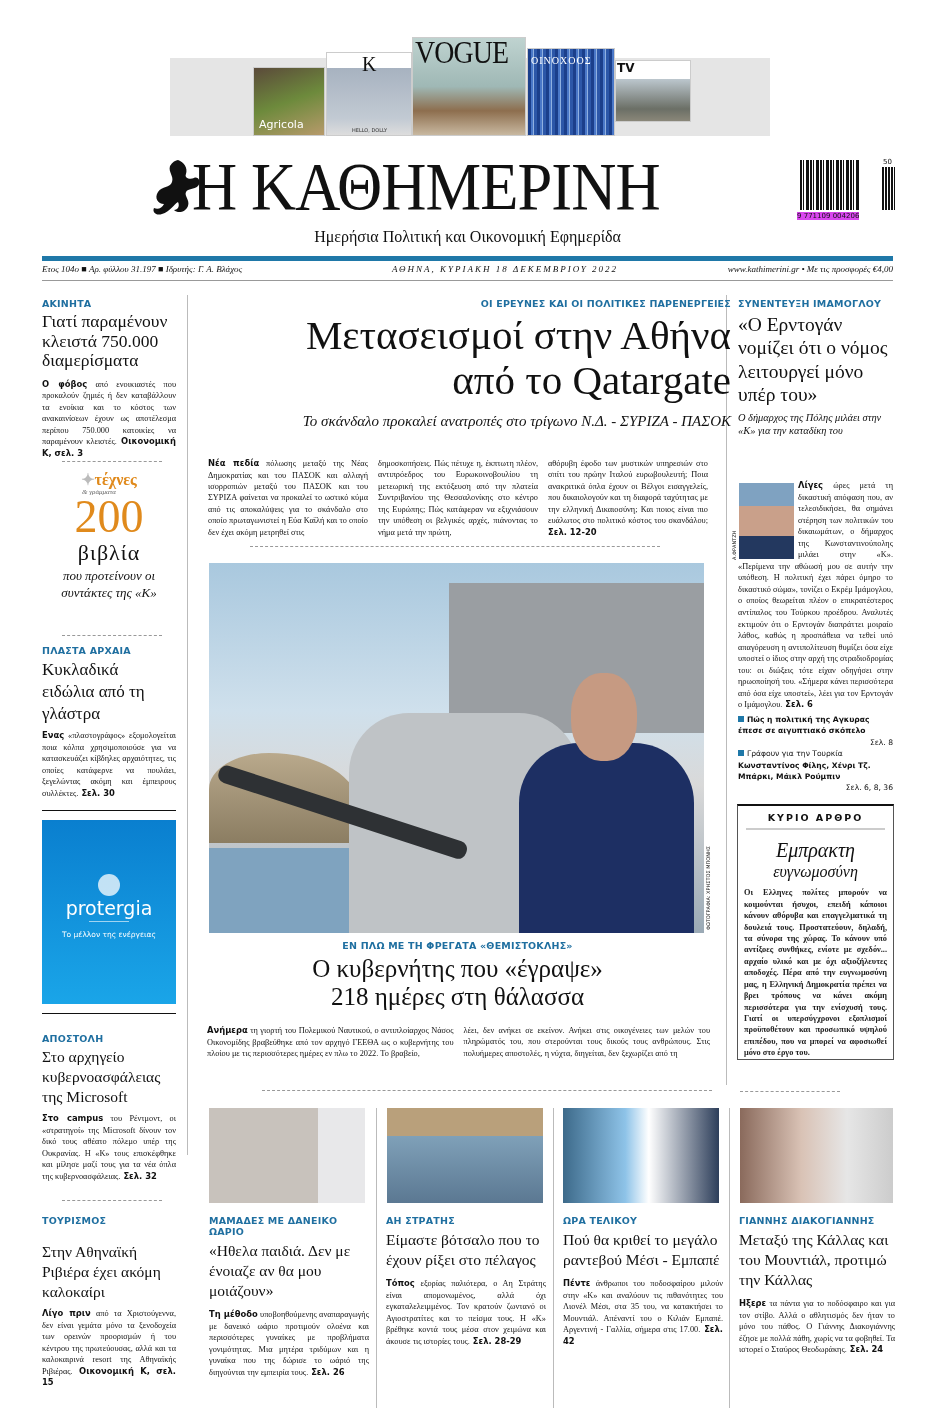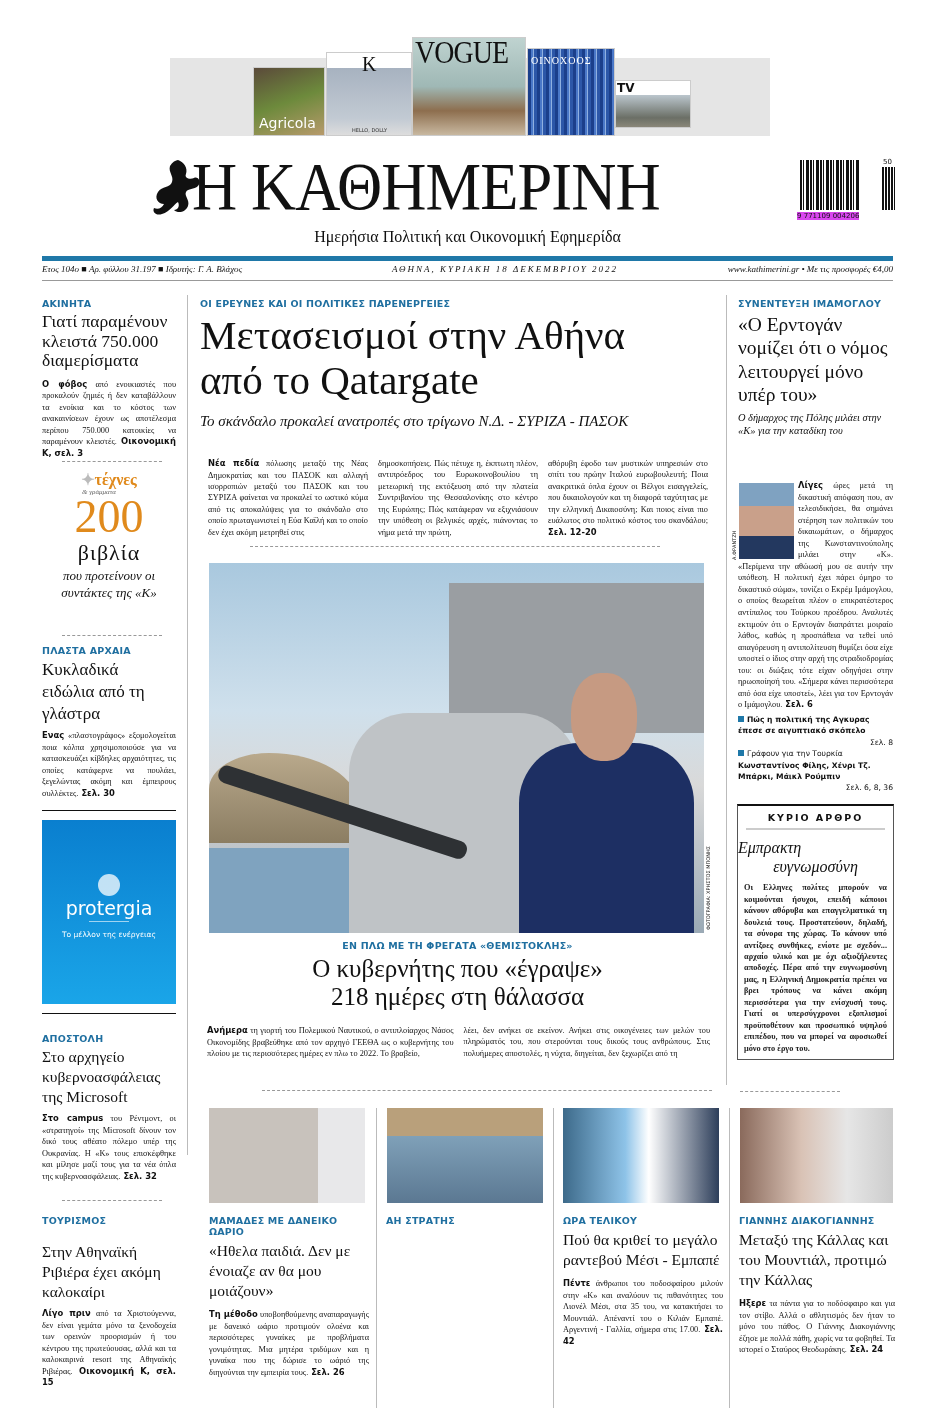--- a/index.html
+++ b/index.html
@@ -23,33 +23,33 @@
 
 #leadphoto{left:209px;top:563px;width:495px;height:370px;overflow:hidden;background:linear-gradient(180deg,#a9c8de 0%,#cfe0ec 40%,#d9d9d9 60%,#9aa9b5 100%)}
 .thumb{position:absolute;overflow:hidden}
 #footbox{border:1px solid #555}
 </style>
 </head>
 <body>
 
 <div id="banner" class="abs"></div>
 <div class="mag" style="left:253px;top:67px;width:72px;height:69px;background:linear-gradient(160deg,#5b4a3a,#6d8a3c 50%,#b79a6b)">
-  <span style="position:absolute;left:5px;bottom:4px;color:#fff;font-family:'DejaVu Sans',sans-serif;font-size:14px">Agricola</span>
+  <span style="position:absolute;left:5px;bottom:4px;color:#fff;font-family:'DejaVu Sans',sans-serif;font-size:11px">Agricola</span>
 </div>
 <div class="mag" style="left:326px;top:52px;width:86px;height:84px;background:linear-gradient(180deg,#fff 0 18%,#a7b2c0 18%,#c2cad3 80%,#ddd 100%)">
   <span style="position:absolute;left:35px;top:0;font-size:20px;font-family:'Liberation Serif',serif">K</span>
   <span style="position:absolute;left:25px;bottom:2px;font-size:5px;color:#333;font-family:'DejaVu Sans',sans-serif">HELLO, DOLLY</span>
 </div>
 <div class="mag" style="left:412px;top:37px;width:114px;height:99px;background:linear-gradient(180deg,#bfd3d0,#9fb8b5 50%,#8d6e4e 75%,#c8b8a0)">
   <span style="position:absolute;left:2px;top:-3px;font-size:31px;font-family:'Liberation Serif',serif;letter-spacing:-1px;transform:scaleX(.9);transform-origin:left">VOGUE</span>
 </div>
 <div class="mag" style="left:527px;top:48px;width:88px;height:88px;background:repeating-linear-gradient(90deg,#1b3f8b 0 3px,#4a78c8 3px 5px,#8fb0e0 5px 6px,#2c57a8 6px 9px)">
   <span style="position:absolute;left:3px;top:6px;font-size:10px;color:#fff;font-family:'Liberation Serif',serif;letter-spacing:1px">ΟΙΝΟΧΟΟΣ</span>
 </div>
-<div class="mag" style="left:615px;top:80px;width:76px;height:48px;background:linear-gradient(180deg,#fff 0 30%,#bcc7ce 30%,#6b6f66 80%,#8a8779)">
+<div class="mag" style="left:615px;top:60px;width:76px;height:62px;background:linear-gradient(180deg,#fff 0 30%,#bcc7ce 30%,#6b6f66 80%,#8a8779)">
   <span style="position:absolute;left:1px;top:0;font-size:12px;font-weight:bold;font-family:'DejaVu Sans',sans-serif">TV</span>
 </div>
 
 <svg class="abs" style="left:148px;top:158px" width="56" height="62" viewBox="0 0 56 62">
   <path d="M30 2c6 2 10 8 8 14-2 4 4 6 8 4 4-2 8 4 4 8-4 4-10 2-12 6-2 4 4 8 2 14-2 6-10 8-14 4 4 0 6-4 4-8-4 2-8 10-16 12-6 2-10-2-8-6 4 2 8 0 10-4-6 0-10-6-6-12 4-6 12-4 14-10 2-6-4-10-2-16 2-4 6-6 8-6z" fill="#111"></path>
 </svg>
 <div id="logo-title" class="abs">Η ΚΑΘΗΜΕΡΙΝΗ</div>
 
 <div class="abs" style="left:800px;top:160px;width:60px;height:50px;background:repeating-linear-gradient(90deg,#111 0 2px,#fff 2px 3px,#111 3px 4px,#fff 4px 6px,#111 6px 9px,#fff 9px 10px)"></div>
 <div class="abs" style="left:882px;top:167px;width:13px;height:43px;background:repeating-linear-gradient(90deg,#111 0 2px,#fff 2px 3px)"></div>
@@ -104,21 +104,21 @@
   <p class="body" style="margin-top:6px;font-size:8.3px"><b>Στο campus</b><span> του Ρέντμοντ, οι «στρατηγοί» της Microsoft δίνουν τον δικό τους αθέατο πόλεμο υπέρ της Ουκρανίας. Η «Κ» τους επισκέφθηκε και μίλησε μαζί τους για τα νέα όπλα της κυβερνοασφάλειας.</span><b> Σελ. 32</b></p>
 </div>
 <div class="abs dash" style="left:62px;top:1200px;width:100px"></div>
 
 <div class="abs" style="left:42px;top:1215px;width:134px">
   <div class="kicker">ΤΟΥΡΙΣΜΟΣ</div>
   <div class="hl" style="font-size:15.5px;margin-top:16px;line-height:1.3">Στην Αθηναϊκή Ριβιέρα έχει ακόμη καλοκαίρι</div>
   <p class="body" style="margin-top:6px;font-size:8.3px"><b>Λίγο πριν</b><span> από τα Χριστούγεννα, δεν είναι γεμάτα μόνο τα ξενοδοχεία των ορεινών προορισμών ή του κέντρου της πρωτεύουσας, αλλά και τα καλοκαιρινά resort της Αθηναϊκής Ριβιέρας.</span><b> Οικονομική Κ, σελ. 15</b></p>
 </div>
 
-<div class="abs" style="left:200px;top:298px;width:515px;text-align:left">
+<div class="abs" style="left:216px;top:298px;width:515px;text-align:right">
   <div class="kicker">ΟΙ ΕΡΕΥΝΕΣ ΚΑΙ ΟΙ ΠΟΛΙΤΙΚΕΣ ΠΑΡΕΝΕΡΓΕΙΕΣ</div>
   <div class="hl" style="font-size:41px;margin-top:4px;line-height:1.1">Μετασεισμοί στην Αθήνα</div>
   <div class="hl" style="font-size:41px;line-height:1.1">από το Qatargate</div>
   <div style="font-style:italic;font-size:15px;margin-top:10px">Το σκάνδαλο προκαλεί ανατροπές στο τρίγωνο Ν.Δ. - ΣΥΡΙΖΑ - ΠΑΣΟΚ</div>
 </div>
 <div class="abs" style="left:208px;top:458px;width:500px;display:flex;gap:10px">
   <p class="body" style="flex:1;font-size:8.3px"><b>Νέα πεδία</b><span> πόλωσης μεταξύ της Νέας Δημοκρατίας και του ΠΑΣΟΚ και αλλαγή ισορροπιών μεταξύ του ΠΑΣΟΚ και του ΣΥΡΙΖΑ φαίνεται να προκαλεί το ωστικό κύμα από τις αποκαλύψεις για το σκάνδαλο στο οποίο πρωταγωνιστεί η Εύα Καϊλή και το οποίο δεν έχει ακόμη μετρηθεί στις</span></p>
   <p class="body" style="flex:1;font-size:8.3px">δημοσκοπήσεις. Πώς πέτυχε η, έκπτωτη πλέον, αντιπρόεδρος του Ευρωκοινοβουλίου τη μετεωρική της εκτόξευση από την πλατεία Συντριβανίου της Θεσσαλονίκης στο κέντρο της Ευρώπης; Πώς κατάφεραν να εξιχνιάσουν την υπόθεση οι βελγικές αρχές, πιάνοντας το νήμα μετά την πρώτη,</p>
   <p class="body" style="flex:1;font-size:8.3px"><span>αθόρυβη έφοδο των μυστικών υπηρεσιών στο σπίτι του πρώην Ιταλού ευρωβουλευτή; Ποια ανακριτικά όπλα έχουν οι Βέλγοι εισαγγελείς, που δικαιολογούν και τη διαφορά ταχύτητας με την ελληνική Δικαιοσύνη; Και ποιος είναι πιο ευάλωτος στο πολιτικό κόστος του σκανδάλου;</span><b> Σελ. 12-20</b></p>
 </div>
@@ -159,41 +159,43 @@
 <div class="abs" style="left:738px;top:714px;width:155px;font-family:'DejaVu Sans',sans-serif;font-size:7.6px;line-height:1.5">
   <div><span style="display:inline-block;width:6px;height:6px;background:#1f78a8;margin-right:3px"></span><b>Πώς η πολιτική της Αγκυρας έπεσε σε αιγυπτιακό σκόπελο</b></div>
   <div style="text-align:right">Σελ. 8</div>
   <div><span style="display:inline-block;width:6px;height:6px;background:#1f78a8;margin-right:3px"></span><span>Γράφουν για την Τουρκία</span><br><b>Κωνσταντίνος Φίλης, Χένρι Τζ. Μπάρκι, Μάικλ Ρούμπιν</b></div>
   <div style="text-align:right">Σελ. 6, 8, 36</div>
 </div>
 
 <div class="abs" id="footbox" style="left:737px;top:804px;width:157px;height:256px;border-top:2px solid #111">
   <div style="text-align:center;font-family:'DejaVu Sans',sans-serif;font-weight:bold;font-size:9.5px;letter-spacing:2px;margin-top:6px">ΚΥΡΙΟ ΑΡΘΡΟ</div>
   <div style="height:2px;background:#ccc;margin:5px 8px 0"></div>
-  <div style="font-style:italic;font-size:16px;margin-top:8px;line-height:1.2">Εμπρακτη</div>
+  <div style="text-align:center;font-style:italic;font-size:20px;margin-top:8px;line-height:1.2">Εμπρακτη</div>
   <div style="text-align:center;font-style:italic;font-size:16px;line-height:1.2">ευγνωμοσύνη</div>
   <p class="body" style="font-size:8.3px;padding:6px 6px 0;line-height:1.38;font-weight:bold;color:#222">Οι Ελληνες πολίτες μπορούν να κοιμούνται ήσυχοι, επειδή κάποιοι κάνουν αθόρυβα και επαγγελματικά τη δουλειά τους. Προστατεύουν, δηλαδή, τα σύνορα της χώρας. Το κάνουν υπό αντίξοες συνθήκες, ενίοτε με σχεδόν... αρχαίο υλικό και με όχι αξιοζήλευτες αποδοχές. Πέρα από την ευγνωμοσύνη μας, η Ελληνική Δημοκρατία πρέπει να βρει τρόπους να κάνει ακόμη περισσότερα για την ενίσχυσή τους. Γιατί οι υπερσύγχρονοι εξοπλισμοί προϋποθέτουν και προσωπικό υψηλού επιπέδου, που να μπορεί να αφοσιωθεί μόνο στο έργο του.</p>
 </div>
 <div class="abs dash" style="left:740px;top:1091px;width:100px"></div>
 
 <div class="abs thumb" style="left:209px;top:1108px;width:156px;height:95px;background:linear-gradient(90deg,#c8c2bc 0 70%,#e8e8ea 70%)"></div>
 <div class="abs thumb" style="left:387px;top:1108px;width:156px;height:95px;background:linear-gradient(180deg,#b9a07b 0 30%,#7fa0b8 30%,#5b7892)"></div>
 <div class="abs thumb" style="left:563px;top:1108px;width:156px;height:95px;background:linear-gradient(90deg,#3d6a8a,#8ec3e8 40%,#fff 55%,#2d3e5a)"></div>
 <div class="abs thumb" style="left:740px;top:1108px;width:153px;height:95px;background:linear-gradient(90deg,#8a6a5c,#d9c2b5 40%,#e6e6e6 70%,#ccc)"></div>
 <div class="abs vline" style="left:376px;top:1108px;height:300px"></div>
 <div class="abs vline" style="left:553px;top:1108px;height:300px"></div>
 <div class="abs vline" style="left:729px;top:1108px;height:300px"></div>
 
 <div class="abs" style="left:209px;top:1215px;width:160px">
   <div class="kicker">ΜΑΜΑΔΕΣ ΜΕ ΔΑΝΕΙΚΟ ΩΑΡΙΟ</div>
   <div class="hl" style="font-size:15.5px;margin-top:4px;line-height:1.3">«Ηθελα παιδιά. Δεν με ένοιαζε αν θα μου μοιάζουν»</div>
   <p class="body" style="margin-top:8px;font-size:8.3px"><b>Τη μέθοδο</b><span> υποβοηθούμενης αναπαραγωγής με δανεικό ωάριο προτιμούν ολοένα και περισσότερες γυναίκες με προβλήματα γονιμότητας. Μια μητέρα τριδύμων και η γυναίκα που της δώρισε το ωάριό της διηγούνται την εμπειρία τους.</span><b> Σελ. 26</b></p>
 </div>
 <div class="abs" style="left:386px;top:1215px;width:160px">
   <div class="kicker">ΑΗ ΣΤΡΑΤΗΣ</div>
+  <div class="hl" style="font-size:15.5px;margin-top:4px;line-height:1.3">Είμαστε βότσαλο που το έχουν ρίξει στο πέλαγος</div>
+  <p class="body" style="margin-top:8px;font-size:8.3px"><b>Τόπος</b><span> εξορίας παλιότερα, ο Αη Στράτης είναι απομονωμένος, αλλά όχι εγκαταλελειμμένος. Τον κρατούν ζωντανό οι Αγιοστρατίτες και το πείσμα τους. Η «Κ» βρέθηκε κοντά τους μέσα στον χειμώνα και άκουσε τις ιστορίες τους.</span><b> Σελ. 28-29</b></p>
 </div>
 <div class="abs" style="left:563px;top:1215px;width:160px">
   <div class="kicker">ΩΡΑ ΤΕΛΙΚΟΥ</div>
   <div class="hl" style="font-size:15.5px;margin-top:4px;line-height:1.3">Πού θα κριθεί το μεγάλο ραντεβού Μέσι - Εμπαπέ</div>
   <p class="body" style="margin-top:8px;font-size:8.3px"><b>Πέντε</b><span> άνθρωποι του ποδοσφαίρου μιλούν στην «Κ» και αναλύουν τις πιθανότητες του Λιονέλ Μέσι, στα 35 του, να κατακτήσει το Μουντιάλ. Απέναντί του ο Κιλιάν Εμπαπέ. Αργεντινή - Γαλλία, σήμερα στις 17.00.</span><b> Σελ. 42</b></p>
 </div>
 <div class="abs" style="left:739px;top:1215px;width:156px">
   <div class="kicker">ΓΙΑΝΝΗΣ ΔΙΑΚΟΓΙΑΝΝΗΣ</div>
   <div class="hl" style="font-size:15.5px;margin-top:4px;line-height:1.3">Μεταξύ της Κάλλας και του Μουντιάλ, προτιμώ την Κάλλας</div>
   <p class="body" style="margin-top:8px;font-size:8.3px"><b>Ηξερε</b><span> τα πάντα για το ποδόσφαιρο και για τον στίβο. Αλλά ο αθλητισμός δεν ήταν το μόνο του πάθος. Ο Γιάννης Διακογιάννης έζησε με πολλά πάθη, χωρίς να τα φοβηθεί. Τα ιστορεί ο Σταύρος Θεοδωράκης.</span><b> Σελ. 24</b></p>

